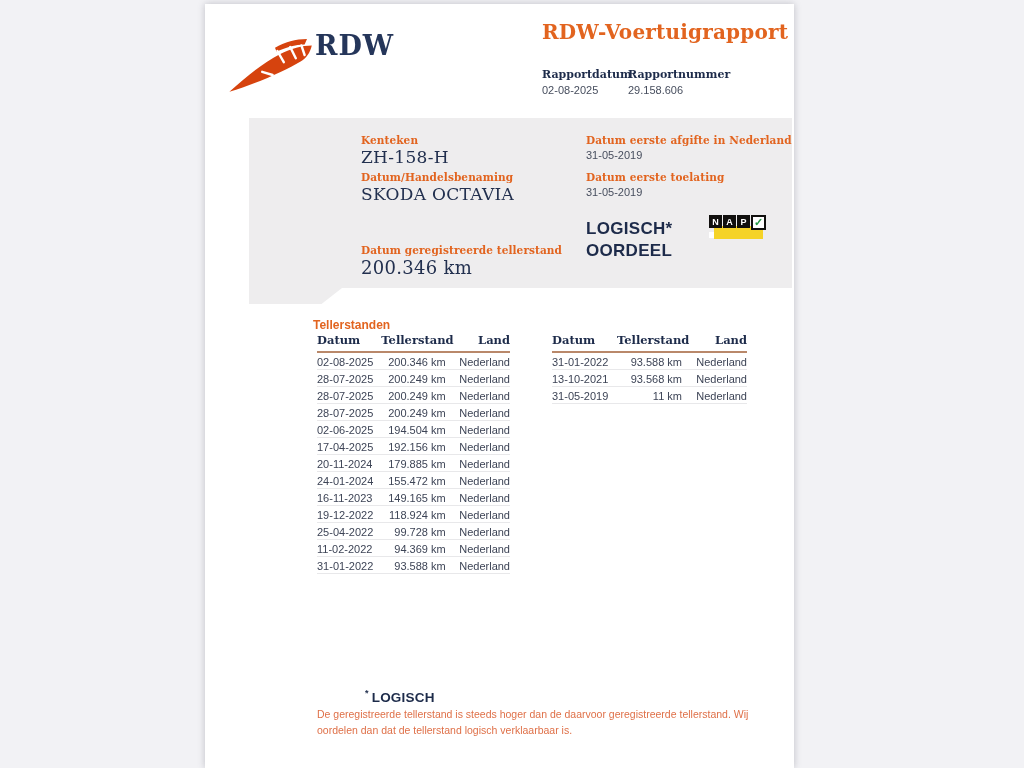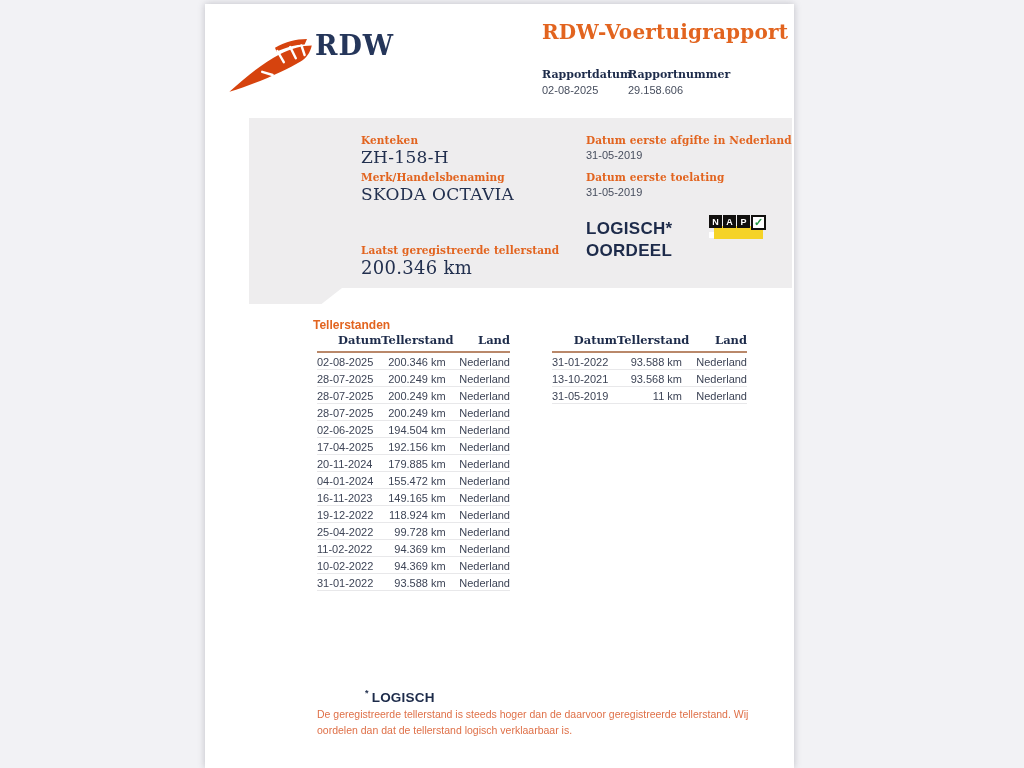--- a/index.html
+++ b/index.html
@@ -87,21 +87,21 @@
     position:absolute;left:108px;top:314px;
     font-family:Liberation Sans, sans-serif;
     font-size:12px;font-weight:700;color:#e2641f;
   }
   table.odo{position:absolute;top:329px;border-collapse:collapse;table-layout:fixed;}
   #tbl-left{left:112px;width:193px;}
   #tbl-right{left:347px;width:195px;}
   table.odo th{
     font-family:"DejaVu Serif","Liberation Serif",serif;
     font-size:11.5px;font-weight:700;color:#1d2b4a;
-    text-align:right;padding:0 0 4px 0;border-bottom:2px solid #b9886a;
+    text-align:left;padding:0 0 4px 0;border-bottom:2px solid #b9886a;
   }
   table.odo th:nth-child(2),table.odo th:nth-child(3){text-align:right;}
   table.odo td{
     font-size:11px;color:#3d4456;padding:2px 0 1px 0;height:13px;
     border-bottom:1px solid #e8e8ea;white-space:nowrap;
   }
   table.odo td:nth-child(1){text-align:left;width:42%;}
   table.odo td:nth-child(2){text-align:right;width:32%;}
   table.odo td:nth-child(3){text-align:right;width:26%;}
 
@@ -135,23 +135,23 @@
 
   <div class="report-title">RDW-Voertuigrapport</div>
   <div class="meta-label pos-a">Rapportdatum</div>
   <div class="meta-label pos-b">Rapportnummer</div>
   <div class="meta-value pos-a">02-08-2025</div>
   <div class="meta-value pos-b">29.158.606</div>
 
   <div class="vehicle-box">
     <div class="fld-label col-l" style="top:16px">Kenteken</div>
     <div class="fld-value-lg col-l" style="top:29px">ZH-158-H</div>
-    <div class="fld-label col-l" style="top:53px">Merk/Handelsbenaming</div>
+    <div class="fld-label col-l" style="top:53px">Datum/Handelsbenaming</div>
     <div class="fld-value-lg col-l" style="top:66px">SKODA OCTAVIA</div>
-    <div class="fld-label col-l" style="top:126px">Laatst geregistreerde tellerstand</div>
+    <div class="fld-label col-l" style="top:126px">Datum geregistreerde tellerstand</div>
     <div class="fld-value-lg col-l" style="top:139px;font-size:18px">200.346 km</div>
 
     <div class="fld-label col-r" style="top:16px">Datum eerste afgifte in Nederland</div>
     <div class="fld-value-sm col-r" style="top:31px">31-05-2019</div>
     <div class="fld-label col-r" style="top:53px">Datum eerste toelating</div>
     <div class="fld-value-sm col-r" style="top:68px">31-05-2019</div>
 
     <div class="verdict">
       <div>LOGISCH*</div>
       <div>OORDEEL</div>
@@ -209,46 +209,41 @@
           <td>17-04-2025</td>
           <td>192.156 km</td>
           <td>Nederland</td>
         </tr>
         <tr>
           <td>20-11-2024</td>
           <td>179.885 km</td>
           <td>Nederland</td>
         </tr>
         <tr>
-          <td>04-01-2024</td>
+          <td>24-01-2024</td>
           <td>155.472 km</td>
           <td>Nederland</td>
         </tr>
         <tr>
           <td>16-11-2023</td>
           <td>149.165 km</td>
           <td>Nederland</td>
         </tr>
         <tr>
           <td>19-12-2022</td>
           <td>118.924 km</td>
           <td>Nederland</td>
         </tr>
         <tr>
           <td>25-04-2022</td>
           <td>99.728 km</td>
           <td>Nederland</td>
         </tr>
         <tr>
           <td>11-02-2022</td>
-          <td>94.369 km</td>
-          <td>Nederland</td>
-        </tr>
-        <tr>
-          <td>10-02-2022</td>
           <td>94.369 km</td>
           <td>Nederland</td>
         </tr>
         <tr>
           <td>31-01-2022</td>
           <td>93.588 km</td>
           <td>Nederland</td>
         </tr>
       </tbody>
   </table>

